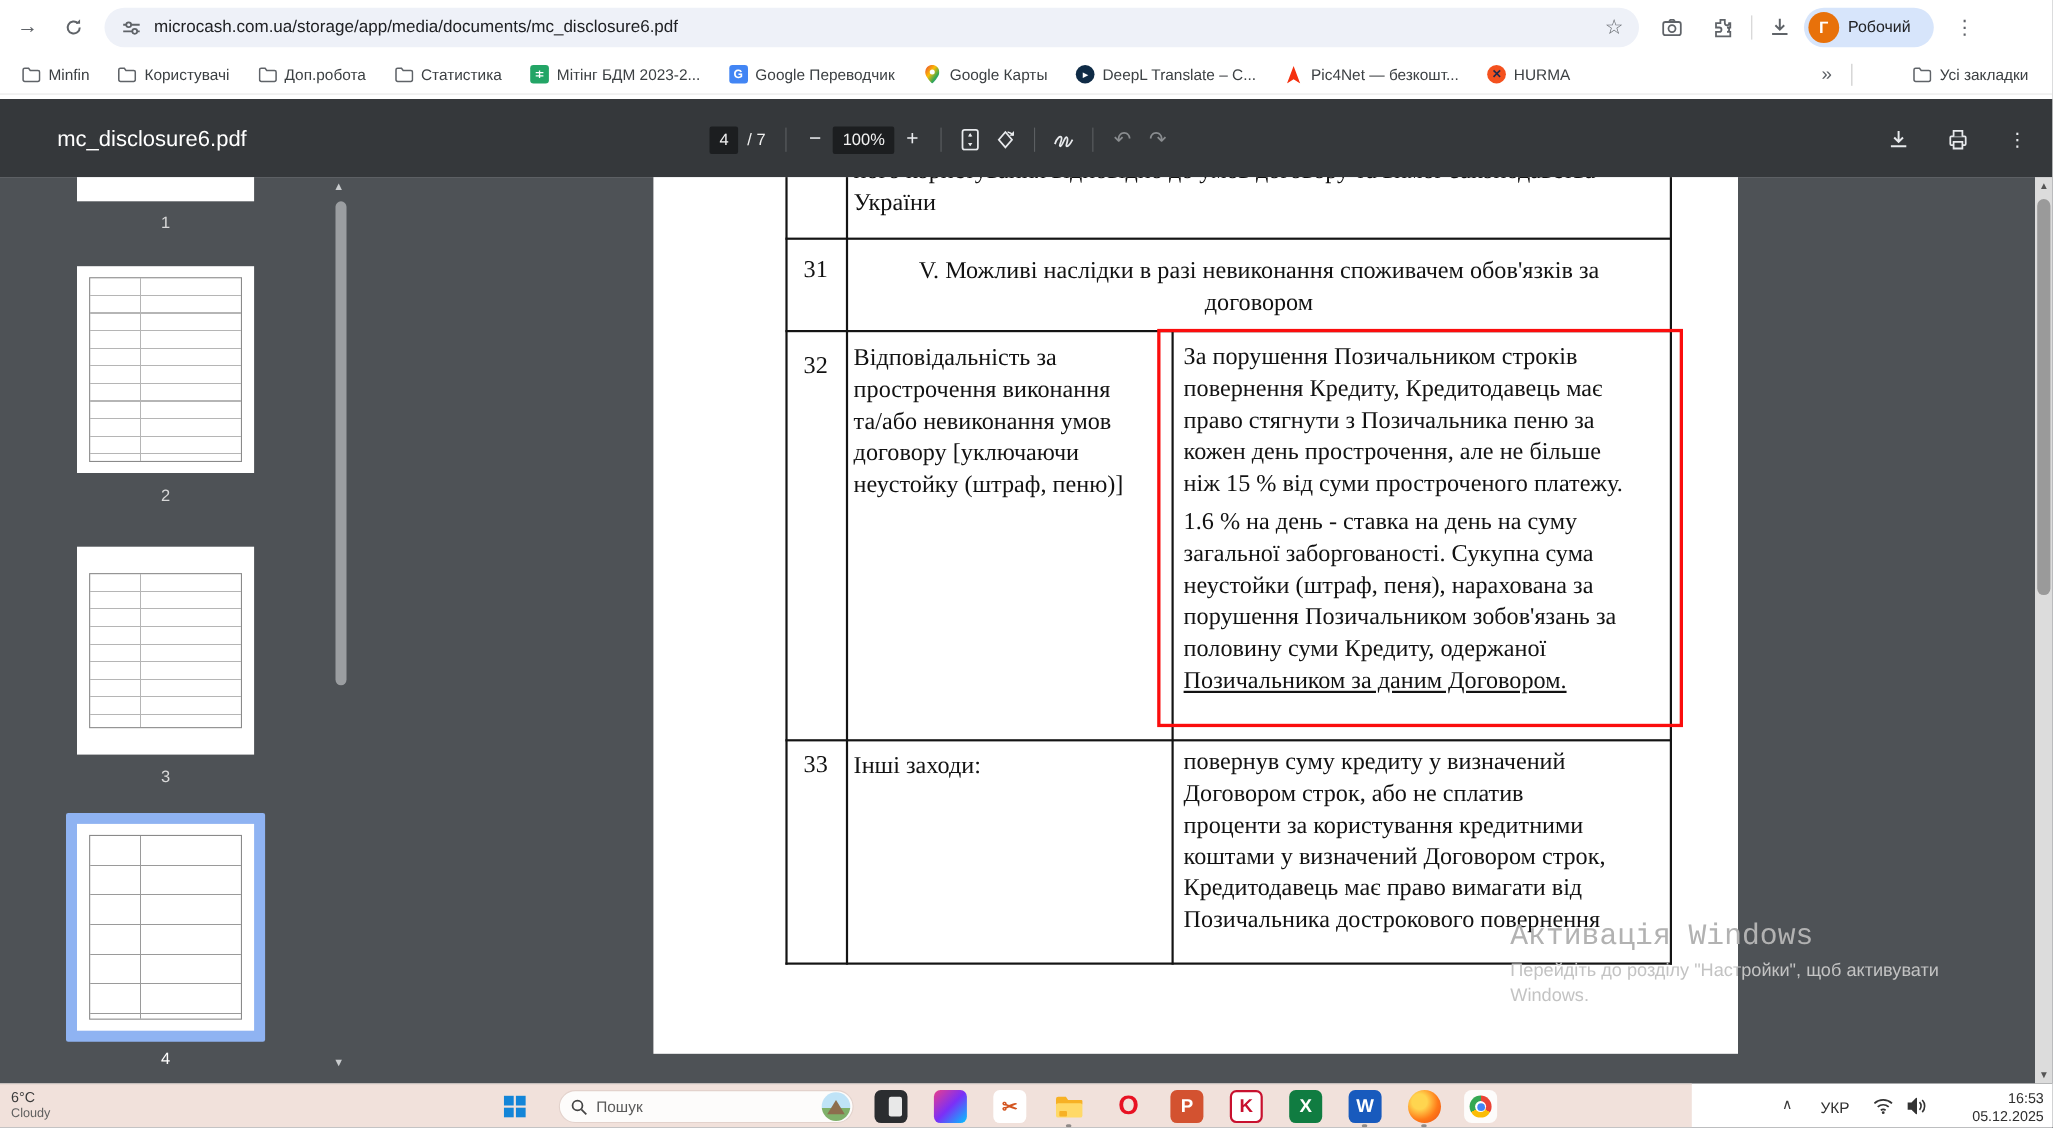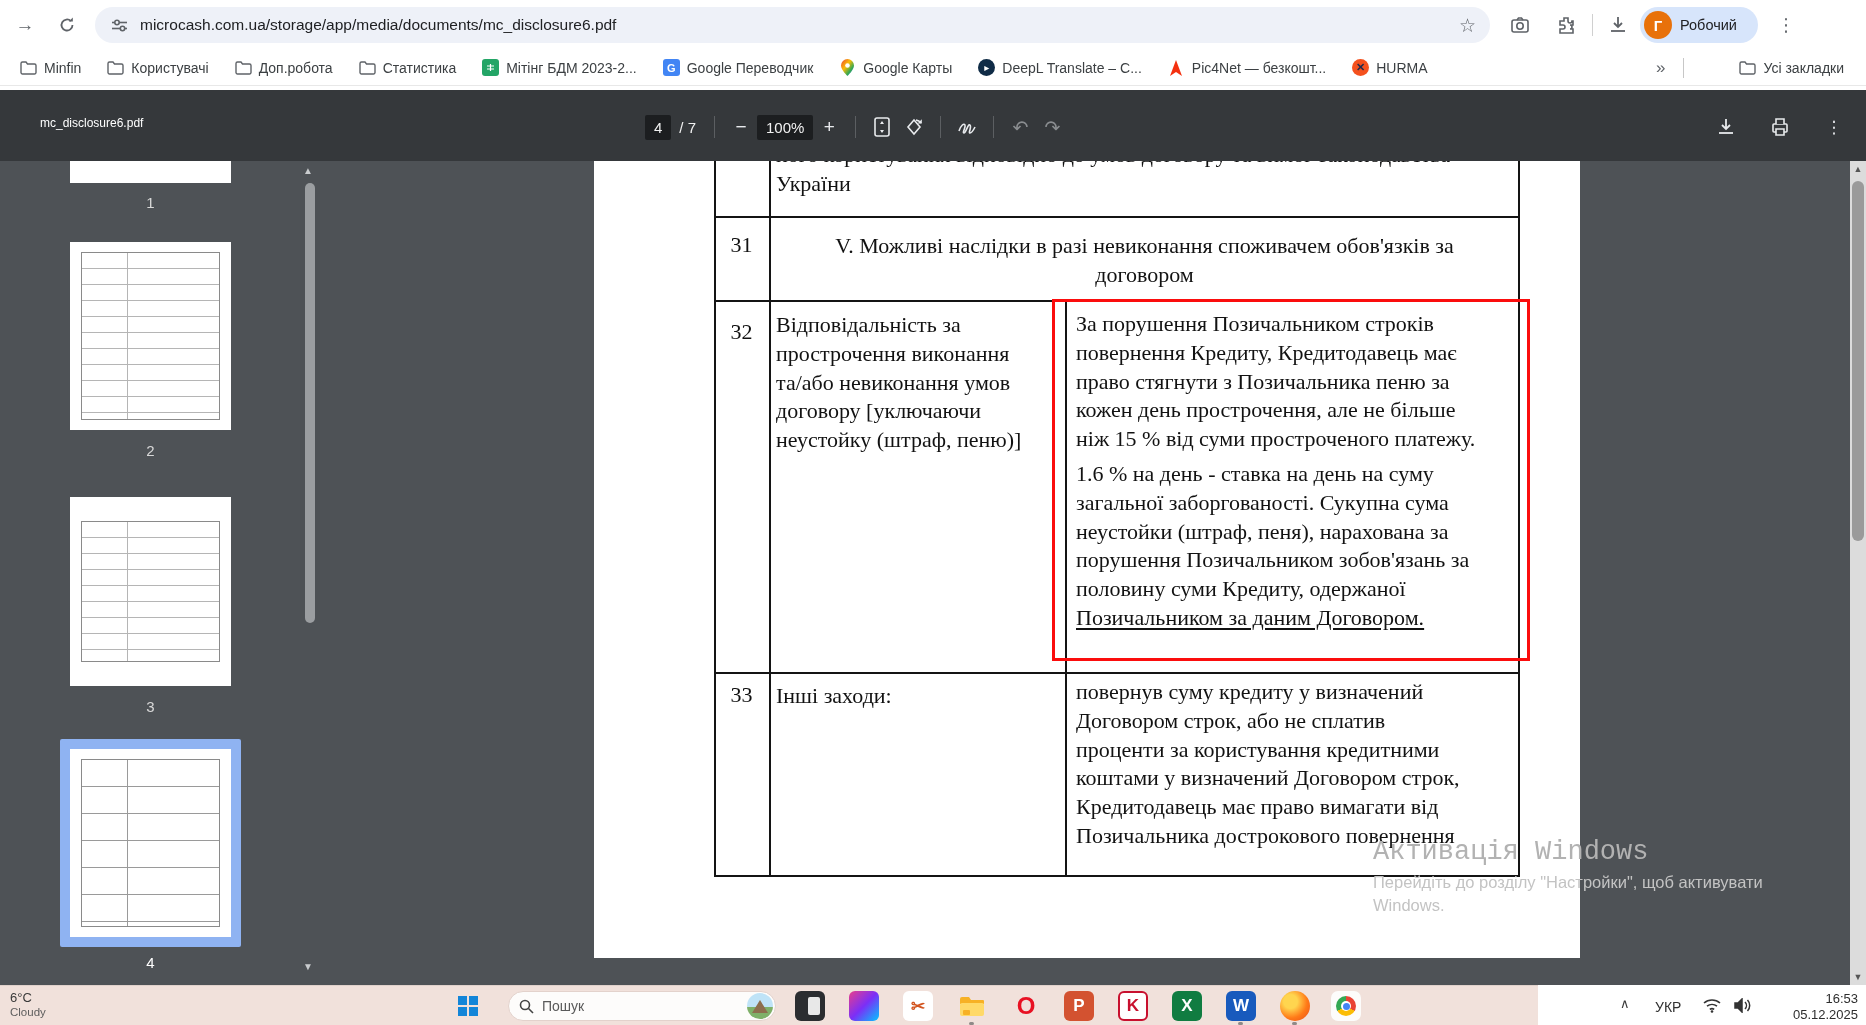--- a/index.html
+++ b/index.html
@@ -25,21 +25,21 @@
   .profile-name { font-size:14.5px; color:#202124; margin-left:8px; }
   .bookmarks-row { position:absolute; left:0; top:50px; width:1866px; height:36px; display:flex; align-items:center; padding-left:20px;
                    border-bottom:1px solid #e8e8e8; }
   .bm { display:flex; align-items:flex-end; margin-right:26px; white-space:nowrap; }
   .bm-label { font-size:14px; color:#3c4043; margin-left:7px; }
   .bm-ic { width:17px; height:17px; display:flex; align-items:center; justify-content:center; font-size:12px; border-radius:3px; }
   .vdiv { width:1px; height:20px; background:#c7c7c7; }
 
   
   .pdf-toolbar { position:absolute; left:0; top:90px; width:1866px; height:71px; background:#35383b; color:#f1f1f1; }
-  .pdf-filename { position:absolute; left:40px; top:26px; font-size:12px; color:#ffffff; }
+  .pdf-filename { position:absolute; left:52px; top:26px; font-size:20px; color:#ffffff; }
   .tb-controls { position:absolute; left:645px; top:21px; height:32px; display:flex; align-items:center; }
   .tb-box { background:#1c1e20; padding:4px 9px; font-size:15px; border-radius:2px; }
   .tb-txt { font-size:15px; margin:0 8px; }
   .tb-btn { width:32px; height:32px; display:flex; align-items:center; justify-content:center; color:#e8eaed; font-size:19px; }
   .tb-sep { width:1px; height:22px; background:#5c5f62; margin:0 10px; }
   .tb-right { position:absolute; right:16px; top:21px; height:32px; display:flex; align-items:center; gap:22px; }
   .dim { color:#8a8d90; }
 
   
   .viewer { position:absolute; left:0; top:161px; width:1866px; height:824px; background:#4e5256; overflow:hidden; }

